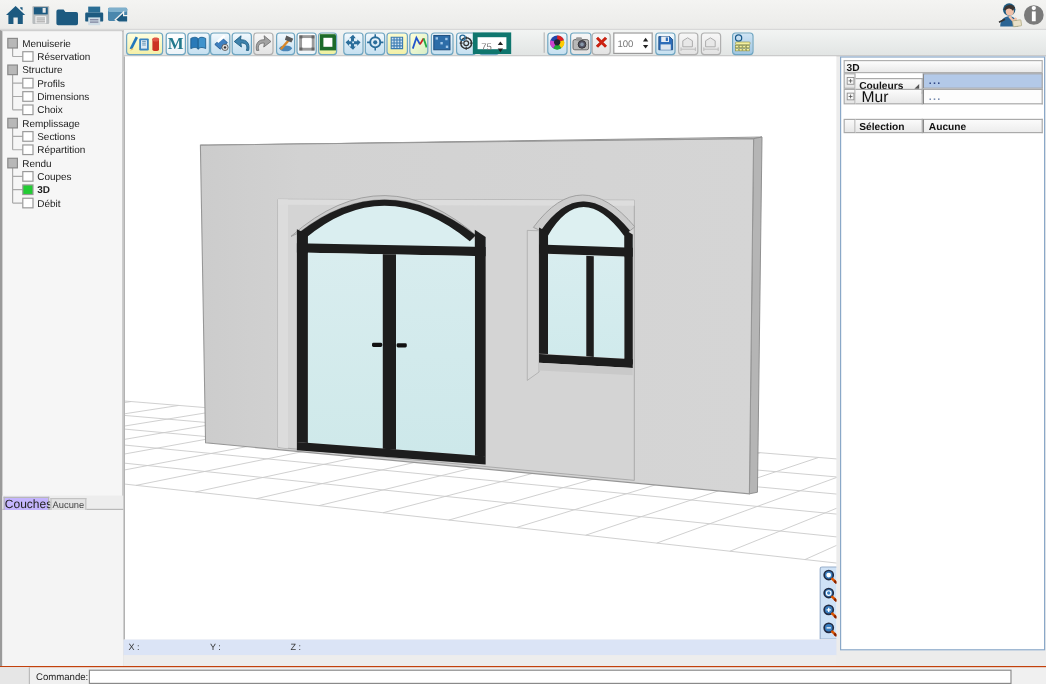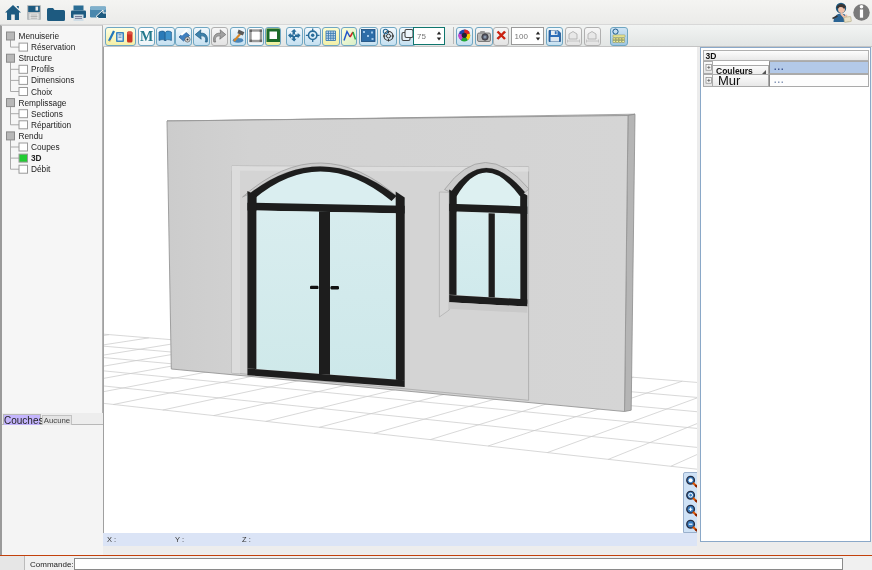--- a/index.html
+++ b/index.html
@@ -123,21 +123,21 @@
 <div style="position:absolute;left:380px;top:26.5px;width:16.5px;height:19px;border:1px solid #6fa6c2;border-radius:3px;background:linear-gradient(180deg,#f3f9fd 0%,#d7eaf6 55%,#c6e0f0 100%);box-sizing:border-box;overflow:hidden"><svg width="14.5" height="17" viewBox="0 0 14.5 17">
       <circle cx="7.5" cy="8" r="4.5" fill="none" stroke="#333" stroke-width="1.2"></circle>
       <circle cx="7.5" cy="8" r="2" fill="none" stroke="#333" stroke-width="1"></circle>
       <path d="M7.5,2.5V5M7.5,11V13.5M2,8H4.5M10.5,8H13" stroke="#333" stroke-width="1"></path>
       <circle cx="4.5" cy="3.5" r="2.2" fill="none" stroke="#2a6d9a" stroke-width="1.1"></circle>
     </svg></div>
 <div style="position:absolute;left:399px;top:26.5px;width:16.5px;height:19px;border:1px solid #6fa6c2;border-radius:3px;background:linear-gradient(180deg,#f3f9fd 0%,#d7eaf6 55%,#c6e0f0 100%);box-sizing:border-box;overflow:hidden"><svg width="14.5" height="17" viewBox="0 0 14.5 17">
       <rect x="2" y="4.5" width="8" height="8" rx="1.5" fill="#e8f2fa" stroke="#444" stroke-width="1.1"></rect>
       <rect x="5" y="1.5" width="8" height="8" rx="1.5" fill="#eef6fc" stroke="#444" stroke-width="1.1"></rect>
     </svg></div>
-<div style="position:absolute;left:413px;top:27px;width:32px;height:18px;border:1px solid #0f766e;background:#fff;box-sizing:border-box;font-size:8px;color:#777;">
+<div style="position:absolute;left:394px;top:27px;width:32px;height:18px;border:4px solid #0f766e;background:#fff;box-sizing:border-box;font-size:8px;color:#777;">
     <span style="position:absolute;left:3px;top:4px">75</span>
     <svg width="8" height="16" viewBox="0 0 8 16" style="position:absolute;right:1px;top:0">
       <path d="M4,3.5 L6.2,6.5 H1.8Z" fill="#222"></path>
       <path d="M4,12.5 L6.2,9.5 H1.8Z" fill="#222"></path>
     </svg>
   </div>
 <div style="position:absolute;left:452.5px;top:27px;width:1px;height:17px;background:#b8b8b8"></div>
 <div style="position:absolute;left:456px;top:26.5px;width:16.5px;height:19px;border:1px solid #6fa6c2;border-radius:3px;background:linear-gradient(180deg,#f3f9fd 0%,#d7eaf6 55%,#c6e0f0 100%);box-sizing:border-box;overflow:hidden"><svg width="14.5" height="17" viewBox="0 0 14.5 17">
       <circle cx="7.3" cy="7.3" r="5.8" fill="#2244aa"></circle>
       <path d="M7.3,1.5 A5.8,5.8 0 0 1 12.9,5.6 L7.3,7.3Z" fill="#dd2222"></path>
@@ -349,18 +349,23 @@
     <div style="position:absolute;left:1.5px;top:25.5px;right:1.5px;height:13px">
       <div style="position:absolute;left:0;top:0;width:10.5px;height:13px;background:linear-gradient(180deg,#fafafa,#e4e4e4);border:1px solid #aaa;box-sizing:border-box">
         <svg width="8" height="11" viewBox="0 0 8 11" style="display:block;margin:0.5px 0 0 1px">
           <rect x="1" y="2.6" width="5.6" height="5.6" fill="#f8f8f8" stroke="#888" stroke-width="0.7"></rect>
           <path d="M2.2,5.4h3.2M3.8,3.8v3.2" stroke="#555" stroke-width="0.7"></path>
         </svg>
       </div>
       <div style="position:absolute;left:10.5px;top:0;width:56px;height:13px;background:linear-gradient(180deg,#fbfbfb,#e8e8e8);border:1px solid #aaa;border-left:none;box-sizing:border-box;font-size:13px;font-weight:normal;color:#111;line-height:11.5px;padding-left:5px">Mur</div>
       <div style="position:absolute;left:66.5px;top:0;right:0;height:13px;background:#fdfdfd;border:1px solid #aaa;border-left:1px solid #888;box-sizing:border-box;font-size:9px;font-weight:bold;color:#7a8db0;line-height:10px;padding-left:4px;letter-spacing:1px">...</div>
     </div>
+    <div style="position:absolute;left:1.5px;top:50.5px;right:1.5px;height:12px">
+      <div style="position:absolute;left:0;top:0;width:10.5px;height:12px;background:linear-gradient(180deg,#fafafa,#e6e6e6);border:1px solid #aaa;box-sizing:border-box"></div>
+      <div style="position:absolute;left:10.5px;top:0;width:56px;height:12px;background:linear-gradient(180deg,#fbfbfb,#e8e8e8);border:1px solid #aaa;border-left:none;box-sizing:border-box;font-size:8.5px;font-weight:bold;color:#111;line-height:11px;padding-left:3px">Sélection</div>
+      <div style="position:absolute;left:66.5px;top:0;right:0;height:12px;background:linear-gradient(180deg,#fbfbfb,#ededed);border:1px solid #aaa;border-left:1px solid #888;box-sizing:border-box;font-size:8.5px;font-weight:bold;color:#111;line-height:11px;padding-left:4px">Aucune</div>
+    </div>
 </div>
 
 <div style="position:absolute;left:0;top:555px;width:872px;height:15px;background:#f0f0f0;border-top:1px solid #c2410c">
 <div style="position:absolute;left:0;top:0;width:25px;height:14px;background:#e6e6e6;border-right:1px solid #bbb"></div>
 <span style="position:absolute;left:30px;top:3.5px;font-size:8px;color:#222">Commande:</span>
 <input style="position: absolute; left: 74px; top: 2px; width: 767px; height: 10px; border: 1px solid rgb(138, 138, 138); background: rgb(255, 255, 255); padding: 0px;">
 </div>
 </body></html>

